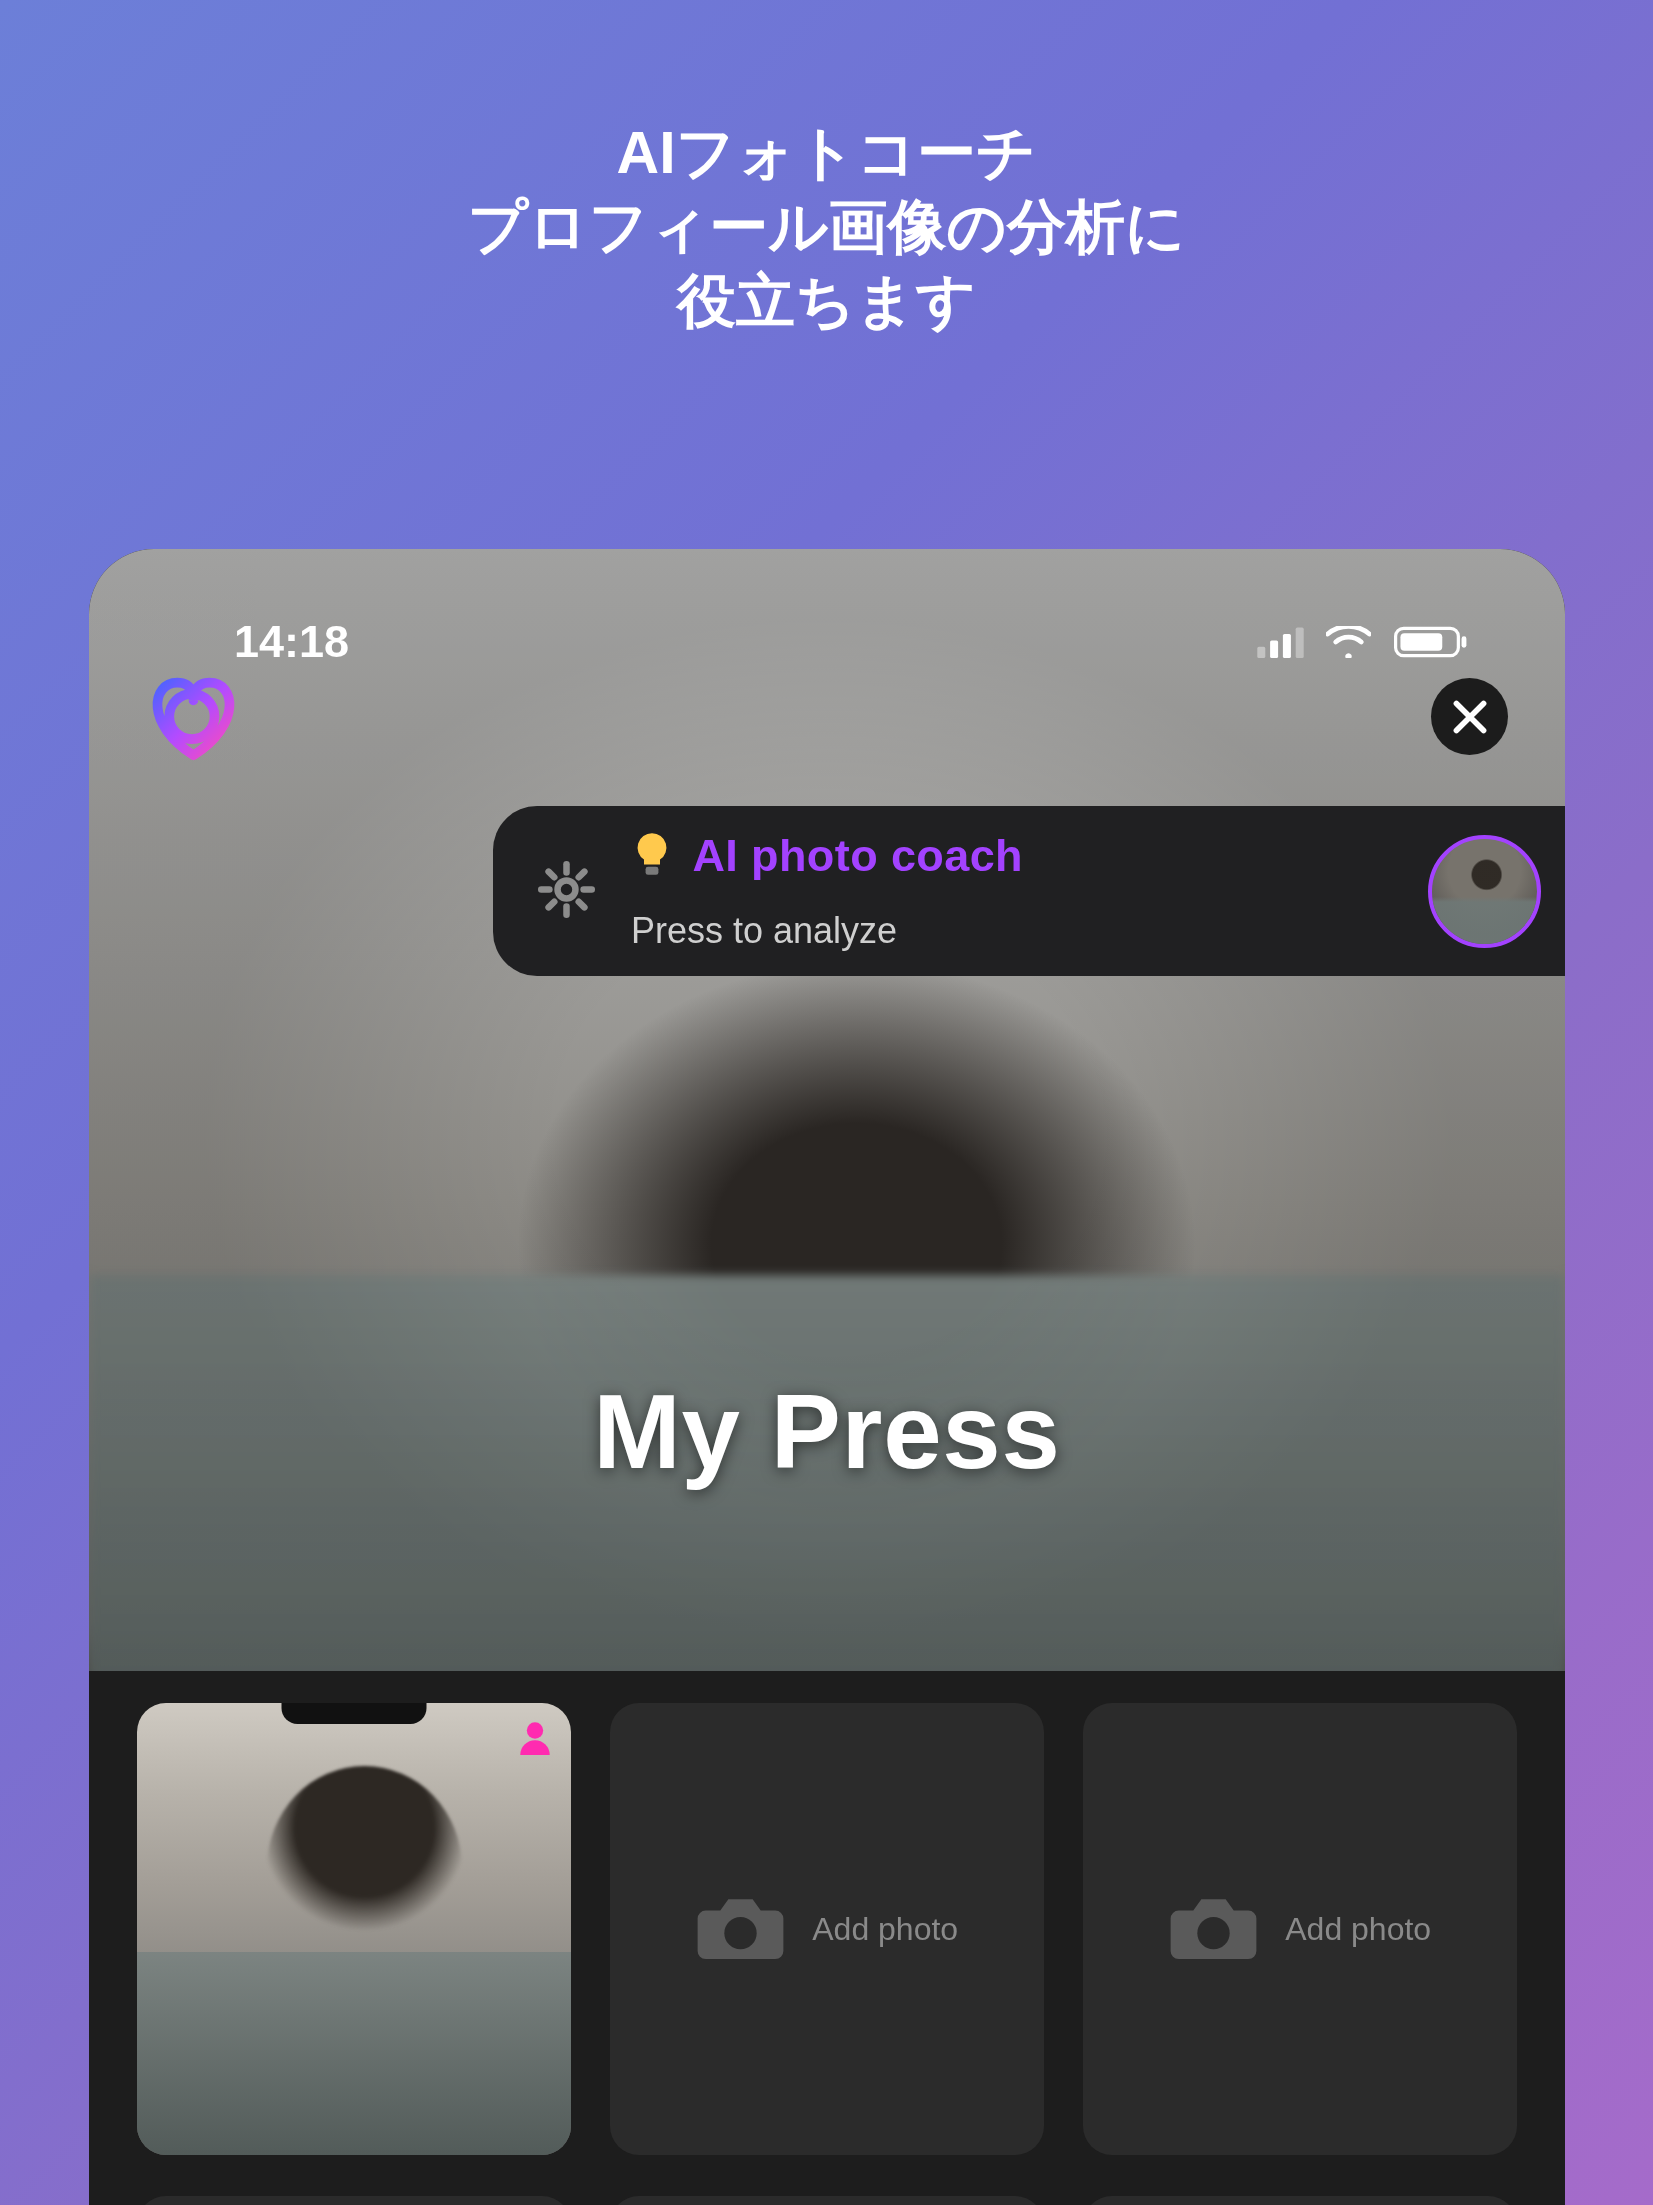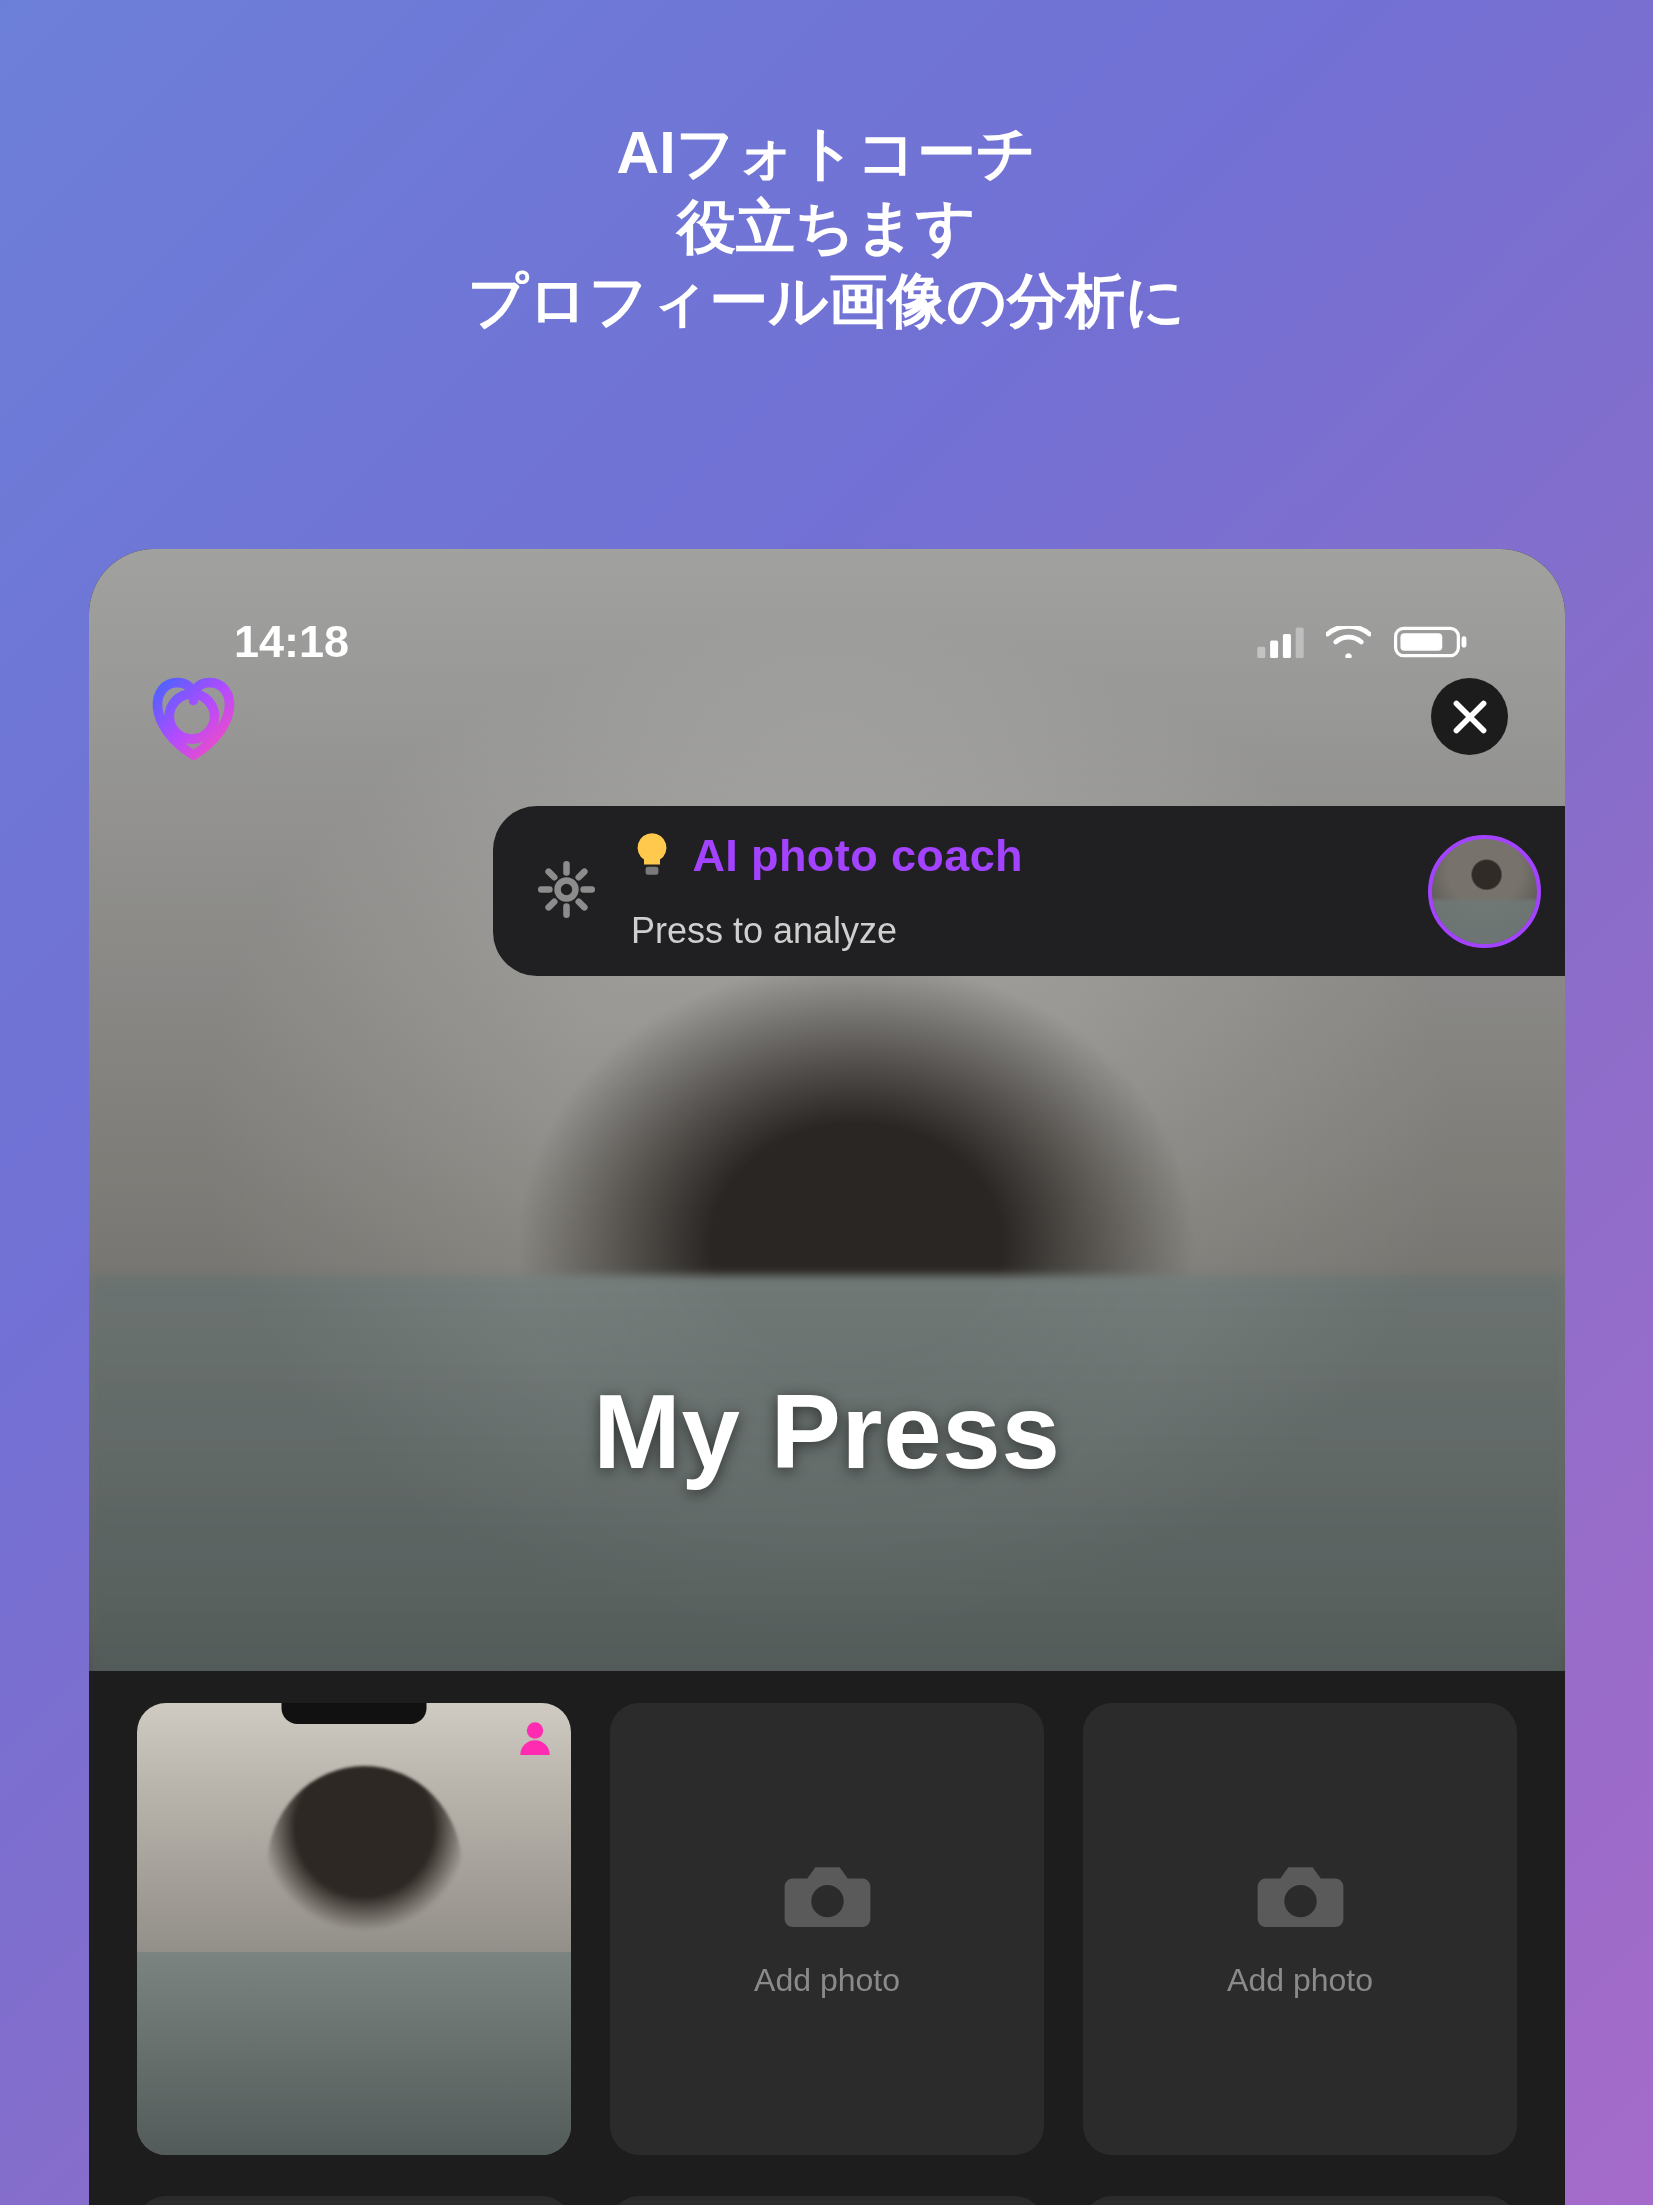--- a/index.html
+++ b/index.html
@@ -167,21 +167,21 @@
     top:1154px;
     left:48px; right:48px;
     display:flex;
     gap:39px;
   }
   .tile {
     width:436px; height:452px;
     border-radius:29px;
     background:#2b2b2b;
     display:flex;
-    flex-direction:column;
+    flex-direction:row;
     align-items:center;
     justify-content:center;
     gap:27.4px;
     position:relative;
     overflow:hidden;
     cursor:pointer;
   }
   .tile.thumb {
     background:
       linear-gradient(180deg, #cfcac2 0%, #b7b2aa 20%, #a39e97 40%, #8d8a85 60%, #6b6a67 100%);
@@ -225,22 +225,22 @@
     display:flex;
     gap:39px;
   }
   .tile.short { height:97px; }
 </style>
 </head>
 <body>
 
 <div class="promo-headline">
   <div>AIフォトコーチ</div>
+  <div>プロフィール画像の分析に</div>
   <div>役立ちます</div>
-  <div>プロフィール画像の分析に</div>
 </div>
 
 <div class="device-frame">
 
   <div class="hero"></div>
   <div class="shirt"></div>
   <div class="hero-overlay"></div>
 
   <div class="status-bar">
     <div class="status-time">14:18</div>

